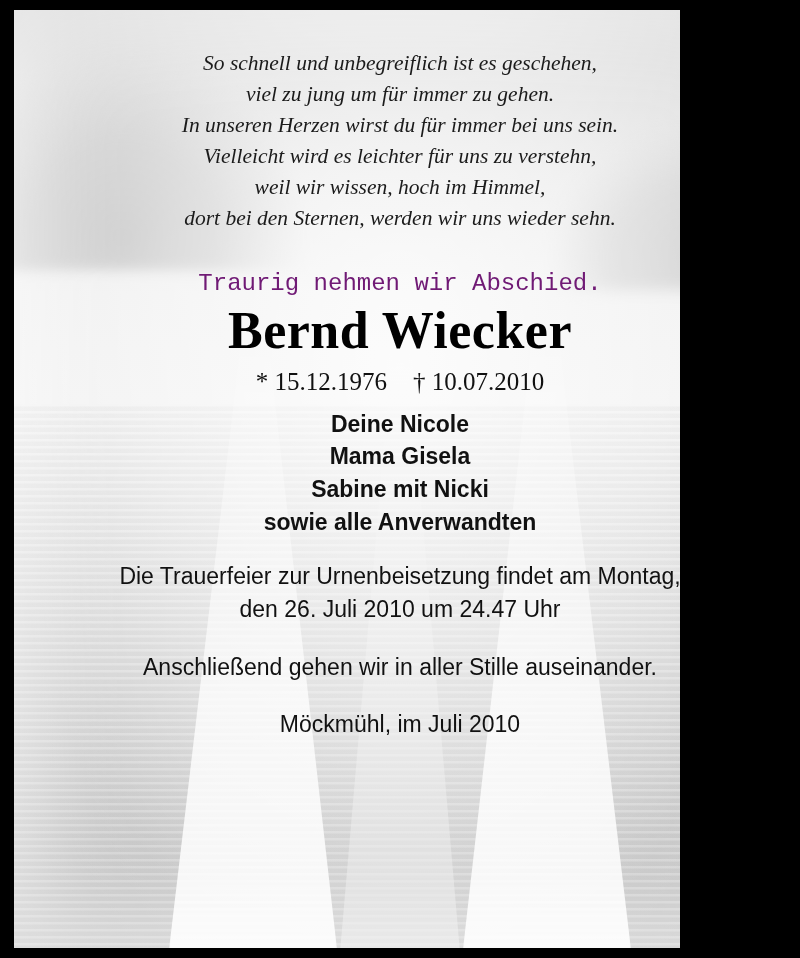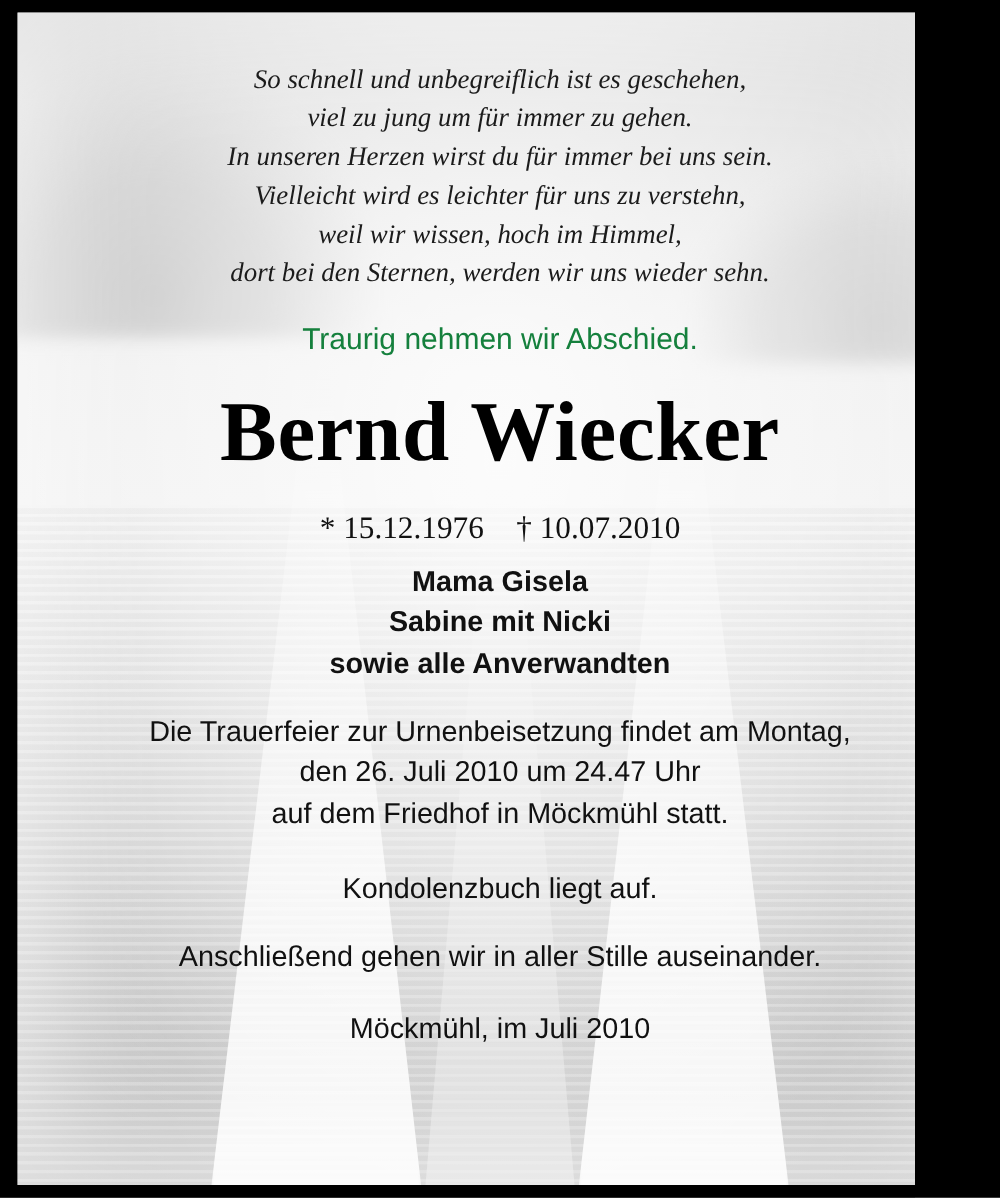--- a/index.html
+++ b/index.html
@@ -2,21 +2,21 @@
 <html><head>
 <meta charset="utf-8">
 <style>
   html, body {
     margin: 0;
     padding: 0;
     background: #000;
   }
   #page {
     position: relative;
-    width: 732px;
+    width: 680px;
     height: 958px;
     background: #000;
     overflow: hidden;
     font-family: "Liberation Serif", serif;
   }
   #card {
     position: absolute;
     left: 14px;
     top: 10px;
     width: 772px;
@@ -135,34 +135,34 @@
     padding-top: 38px;
   }
   .poem {
     font-style: italic;
     font-size: 21.5px;
     line-height: 1.44;
     color: #1b1b1b;
   }
   .poem div { white-space: pre; }
   .farewell {
-    margin-top: 24px;
-    font-family: Liberation Sans, sans-serif;
+    margin-top: 36px;
+    font-family: Liberation Mono, monospace;
     font-size: 24px;
-    color: #15803d;
+    color: #701a75;
   }
   .name {
-    margin-top: 20px;
-    font-size: 68px;
+    margin-top: 4px;
+    font-size: 52px;
     font-weight: bold;
     letter-spacing: 0.5px;
     color: #000;
   }
   .dates {
-    margin-top: 24px;
+    margin-top: 8px;
     font-size: 25px;
     color: #111;
   }
   .dates .sep { display: inline-block; width: 26px; }
   .inlove {
     margin-top: 36px;
     font-size: 25px;
     font-family: "Liberation Sans", sans-serif;
     color: #111;
   }
@@ -227,32 +227,31 @@
       <div class="farewell">Traurig nehmen wir Abschied.</div>
 
       <div class="name">Bernd Wiecker</div>
 
       <div class="dates">
         <span>* 15.12.1976</span><span class="sep"></span><span>† 10.07.2010</span>
       </div>
 
 
       <div class="family">
+        <div>Deine Nicole</div>
         <div>Mama Gisela</div>
         <div>Sabine mit Nicki</div>
         <div>sowie alle Anverwandten</div>
       </div>
 
       <div class="ceremony">
         <div>Die Trauerfeier zur Urnenbeisetzung findet am Montag,</div>
         <div>den 26. Juli 2010 um 24.47 Uhr</div>
-        <div>auf dem Friedhof in Möckmühl statt.</div>
-      </div>
-
-      <div class="note">Kondolenzbuch liegt auf.</div>
+      </div>
+
 
       <div class="note second">Anschließend gehen wir in aller Stille auseinander.</div>
 
       <div class="place">Möckmühl, im Juli 2010</div>
 
     </div>
   </div>
 </div>
 
 </body></html>

